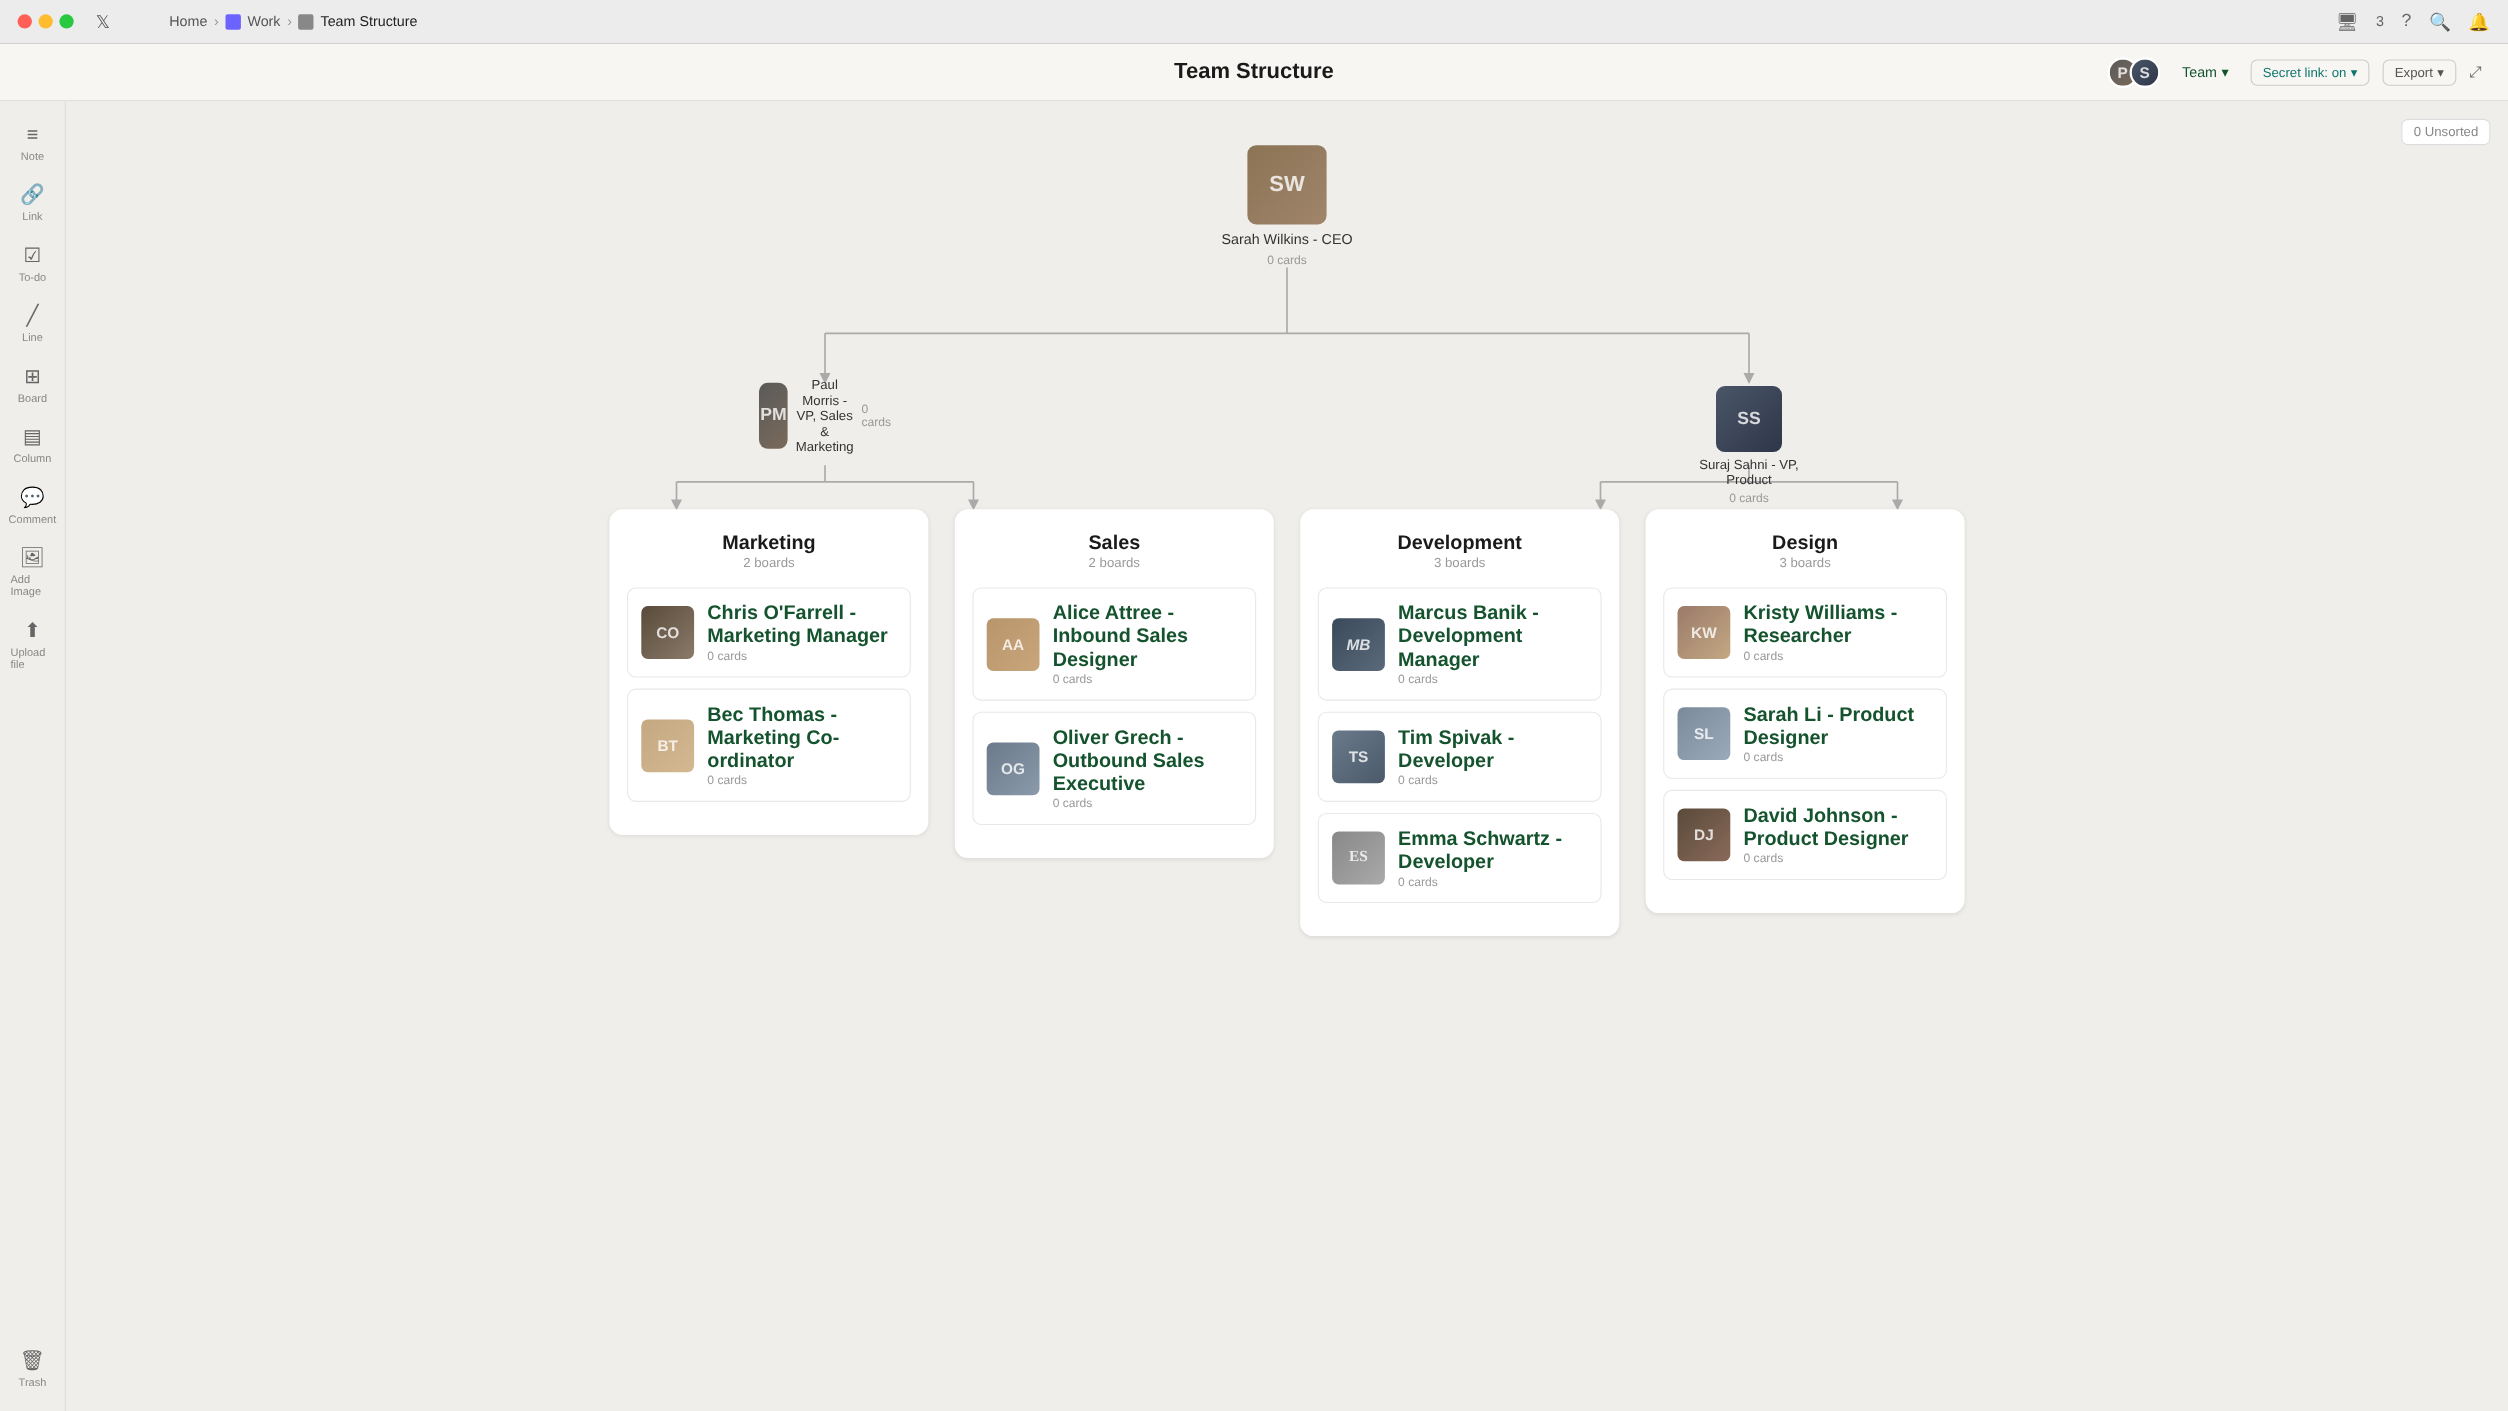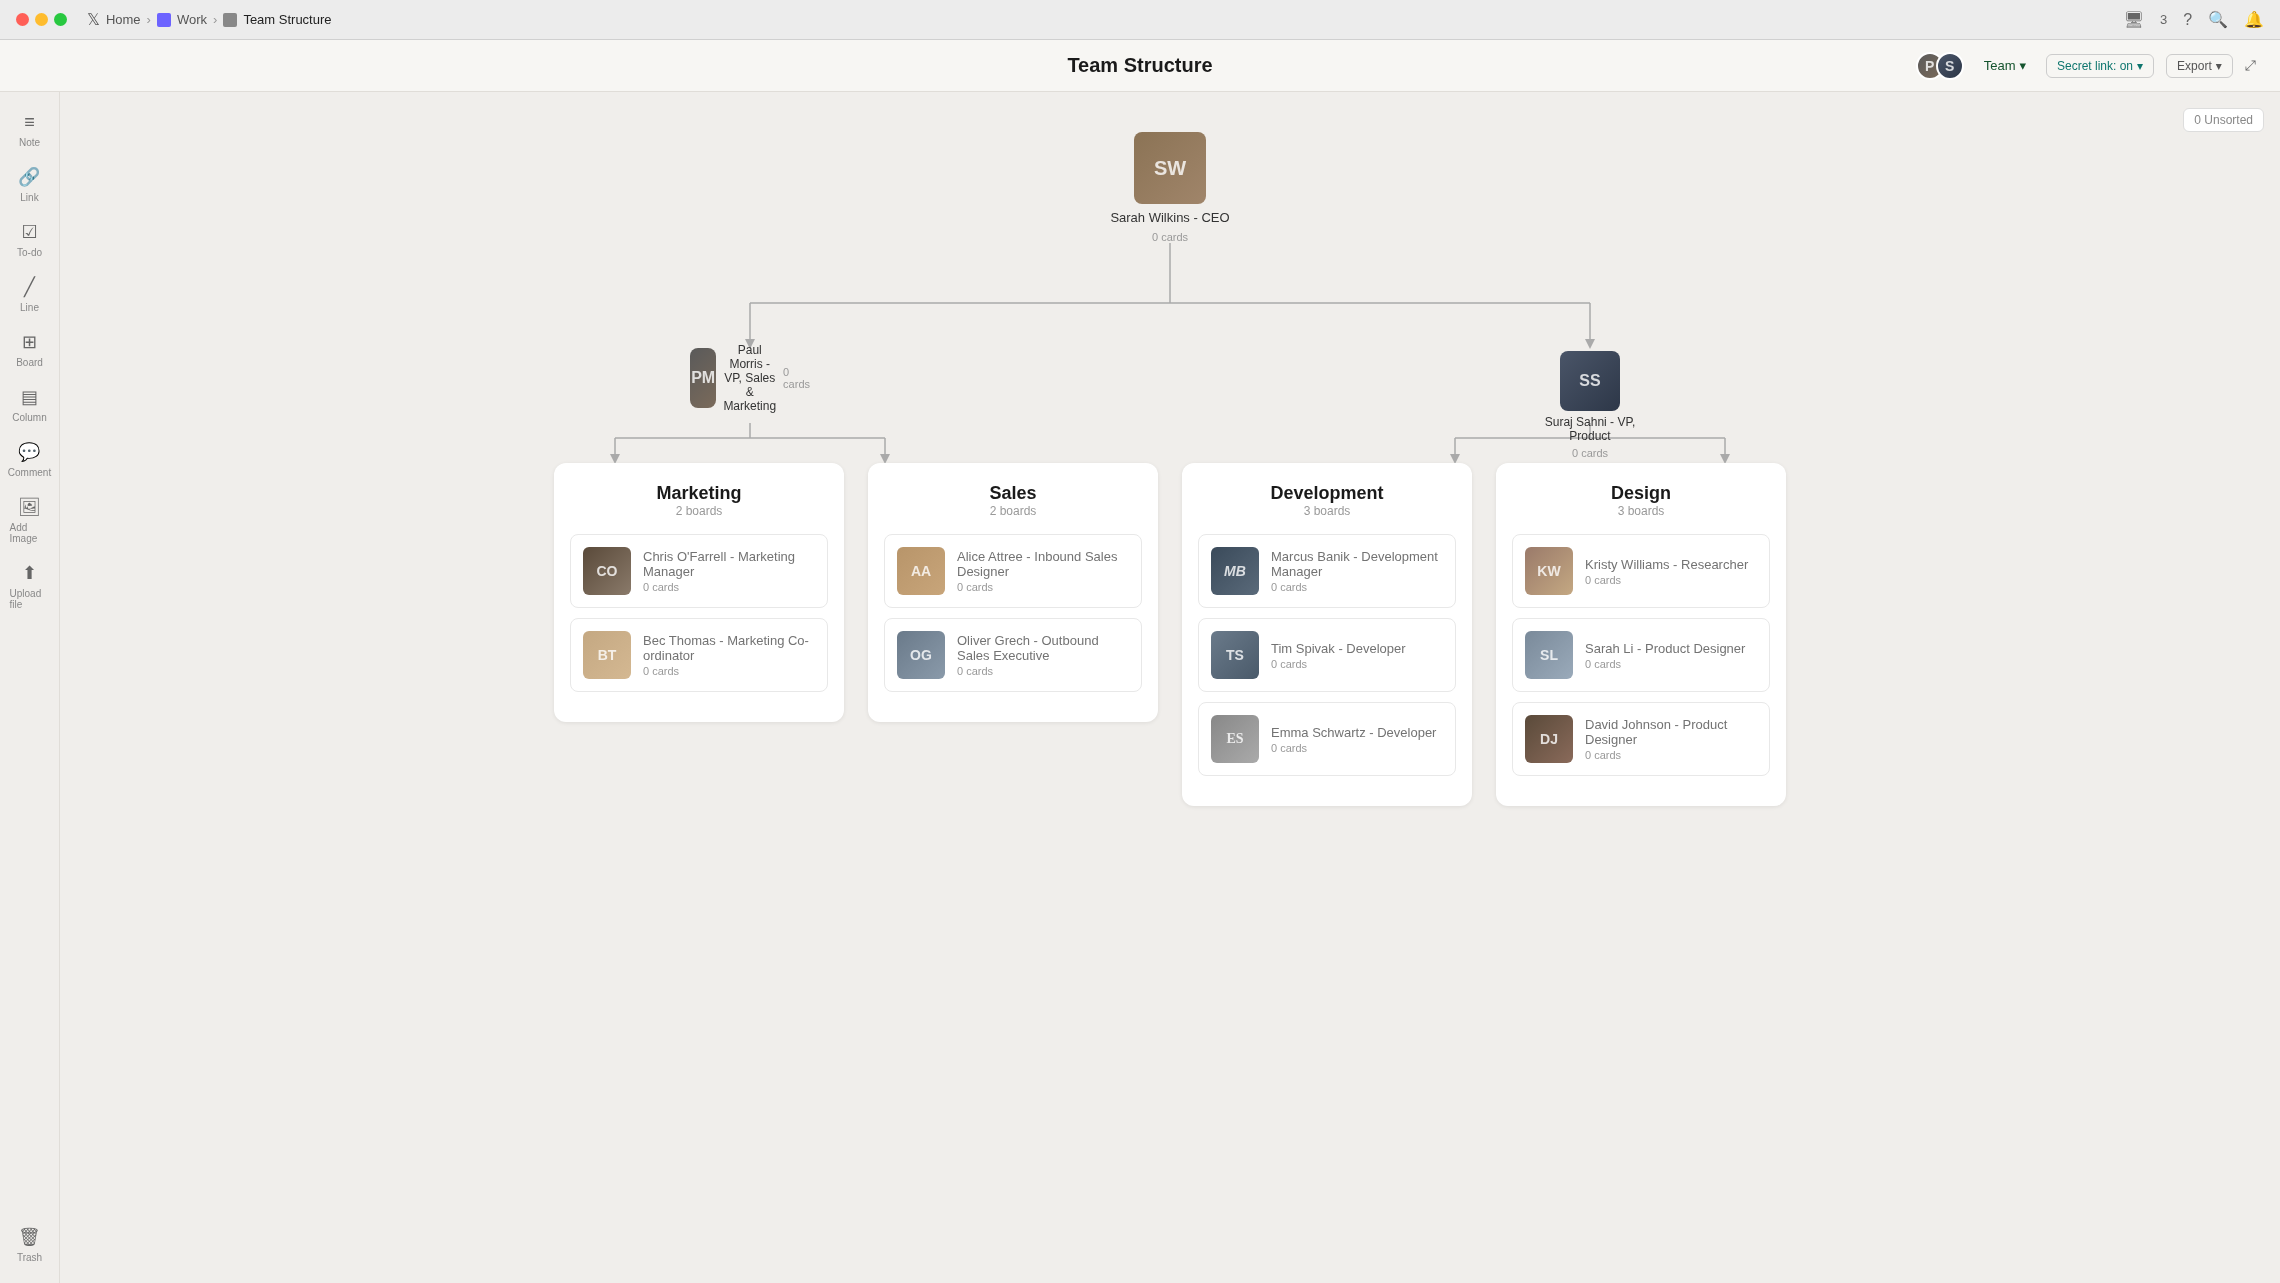--- a/index.html
+++ b/index.html
@@ -182,21 +182,21 @@
       padding: 12px;
       border: 1px solid #e8e8e8; border-radius: 8px;
       margin-bottom: 10px;
       cursor: pointer;
     }
     .member-photo {
       width: 48px; height: 48px; border-radius: 6px;
       background: #ccc; overflow: hidden; flex-shrink: 0;
     }
     .member-info { display: flex; flex-direction: column; gap: 2px; }
-    .member-name { font-size: 13px; color: #737373; font-weight: 400; }
+    .member-name { font-size: 18px; color: #14532d; font-weight: 700; }
     .member-cards { font-size: 11px; color: #999; }
 
     
     .av-ceo { background: linear-gradient(135deg, #8b7355, #a0856a); }
     .av-paul { background: linear-gradient(135deg, #5a5a5a, #7a6a5a); }
     .av-suraj { background: linear-gradient(135deg, #4a5568, #2d3748); }
     .av-chris { background: linear-gradient(135deg, #5a4a3a, #8a7a6a); }
     .av-bec { background: linear-gradient(135deg, #c4a882, #d4b892); }
     .av-alice { background: linear-gradient(135deg, #b8956a, #c8a57a); }
     .av-oliver { background: linear-gradient(135deg, #6a7a8a, #8a9aaa); }
@@ -219,21 +219,21 @@
 <body>
 
 <div class="titlebar">
   <div class="traffic-lights">
     <div class="tl red"></div>
     <div class="tl yellow"></div>
     <div class="tl green"></div>
   </div>
   <div class="breadcrumb">
     <span style="font-size:16px;">𝕏</span>
-    <span style="cursor:pointer;">Home</span>
+    <span style="cursor:pointer;margin-left:48px;">Home</span>
     <span class="sep">›</span>
     <span class="icon-work"></span>
     <span style="cursor:pointer;">Work</span>
     <span class="sep">›</span>
     <span class="icon-page"></span>
     <span class="current">Team Structure</span>
   </div>
   <div style="flex:1;"></div>
   <div class="topbar-icons">
     <span class="topbar-icon">🖥</span>

